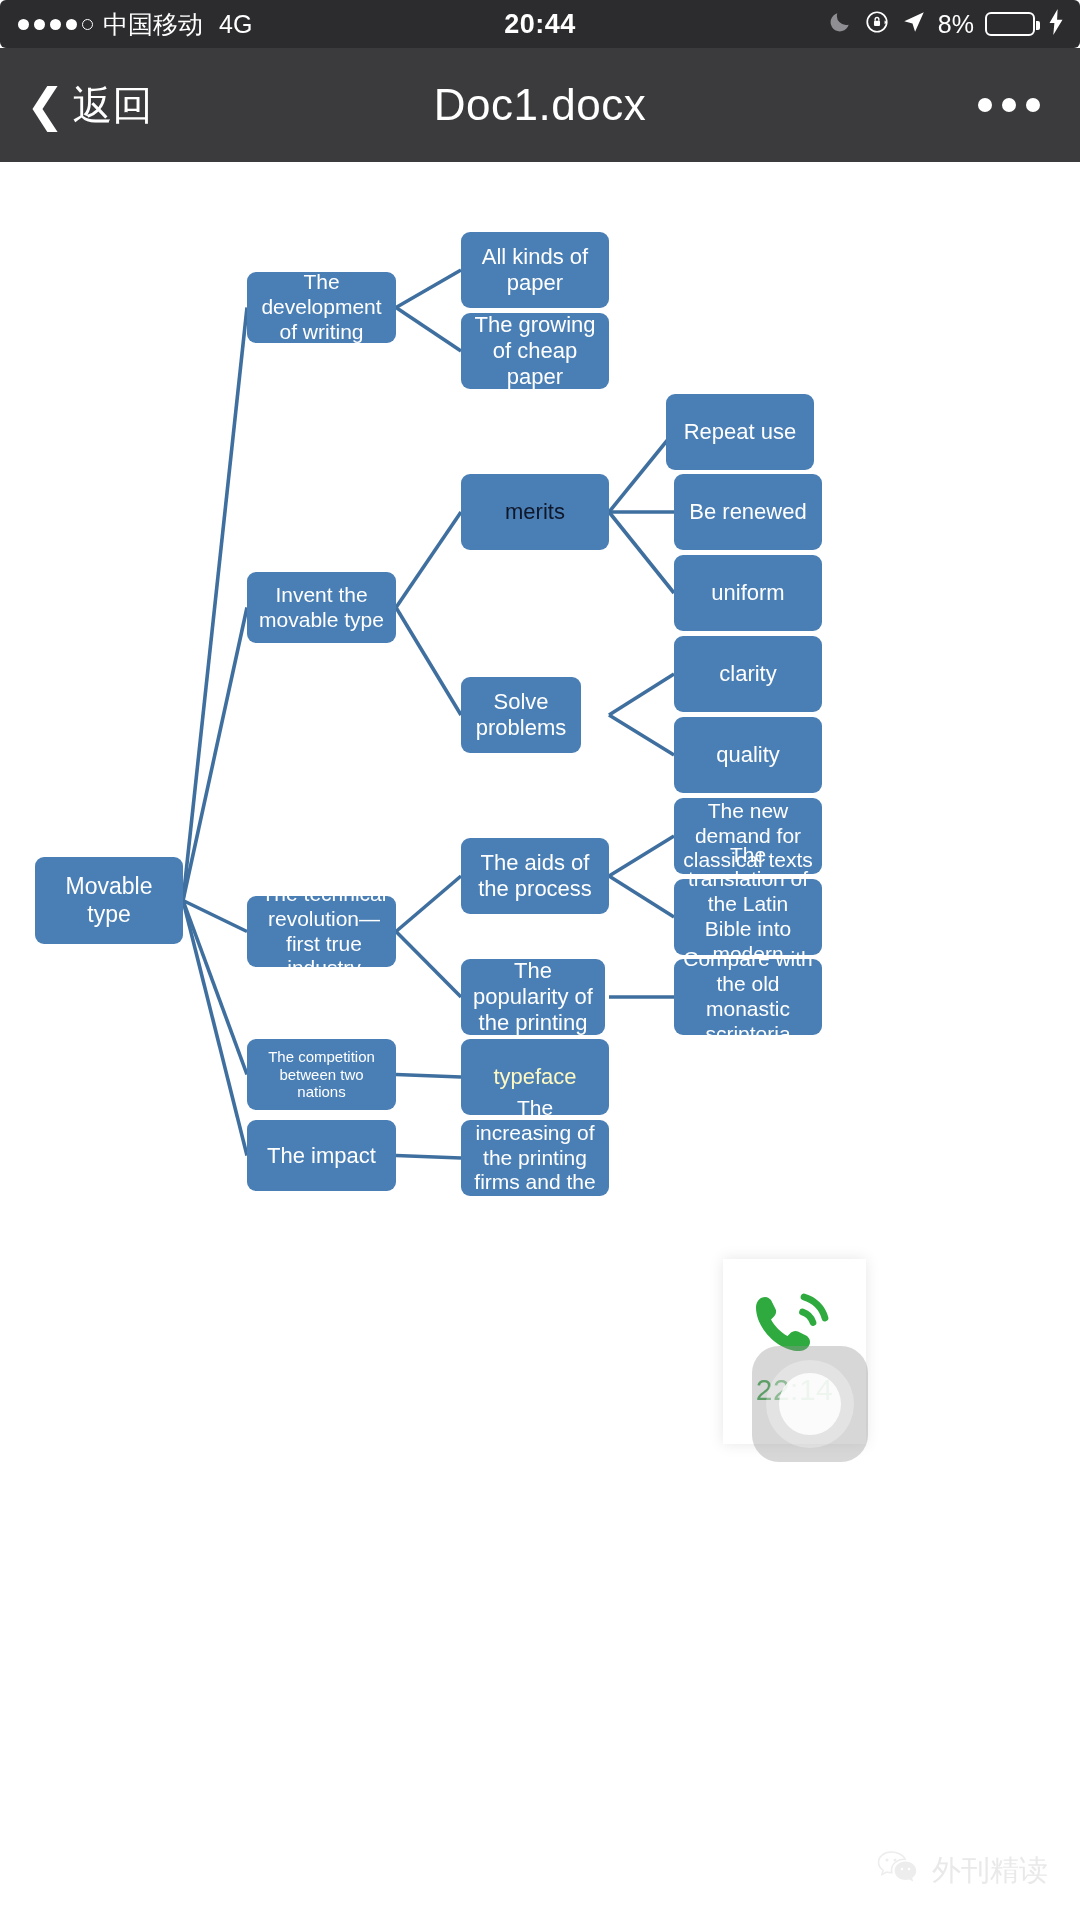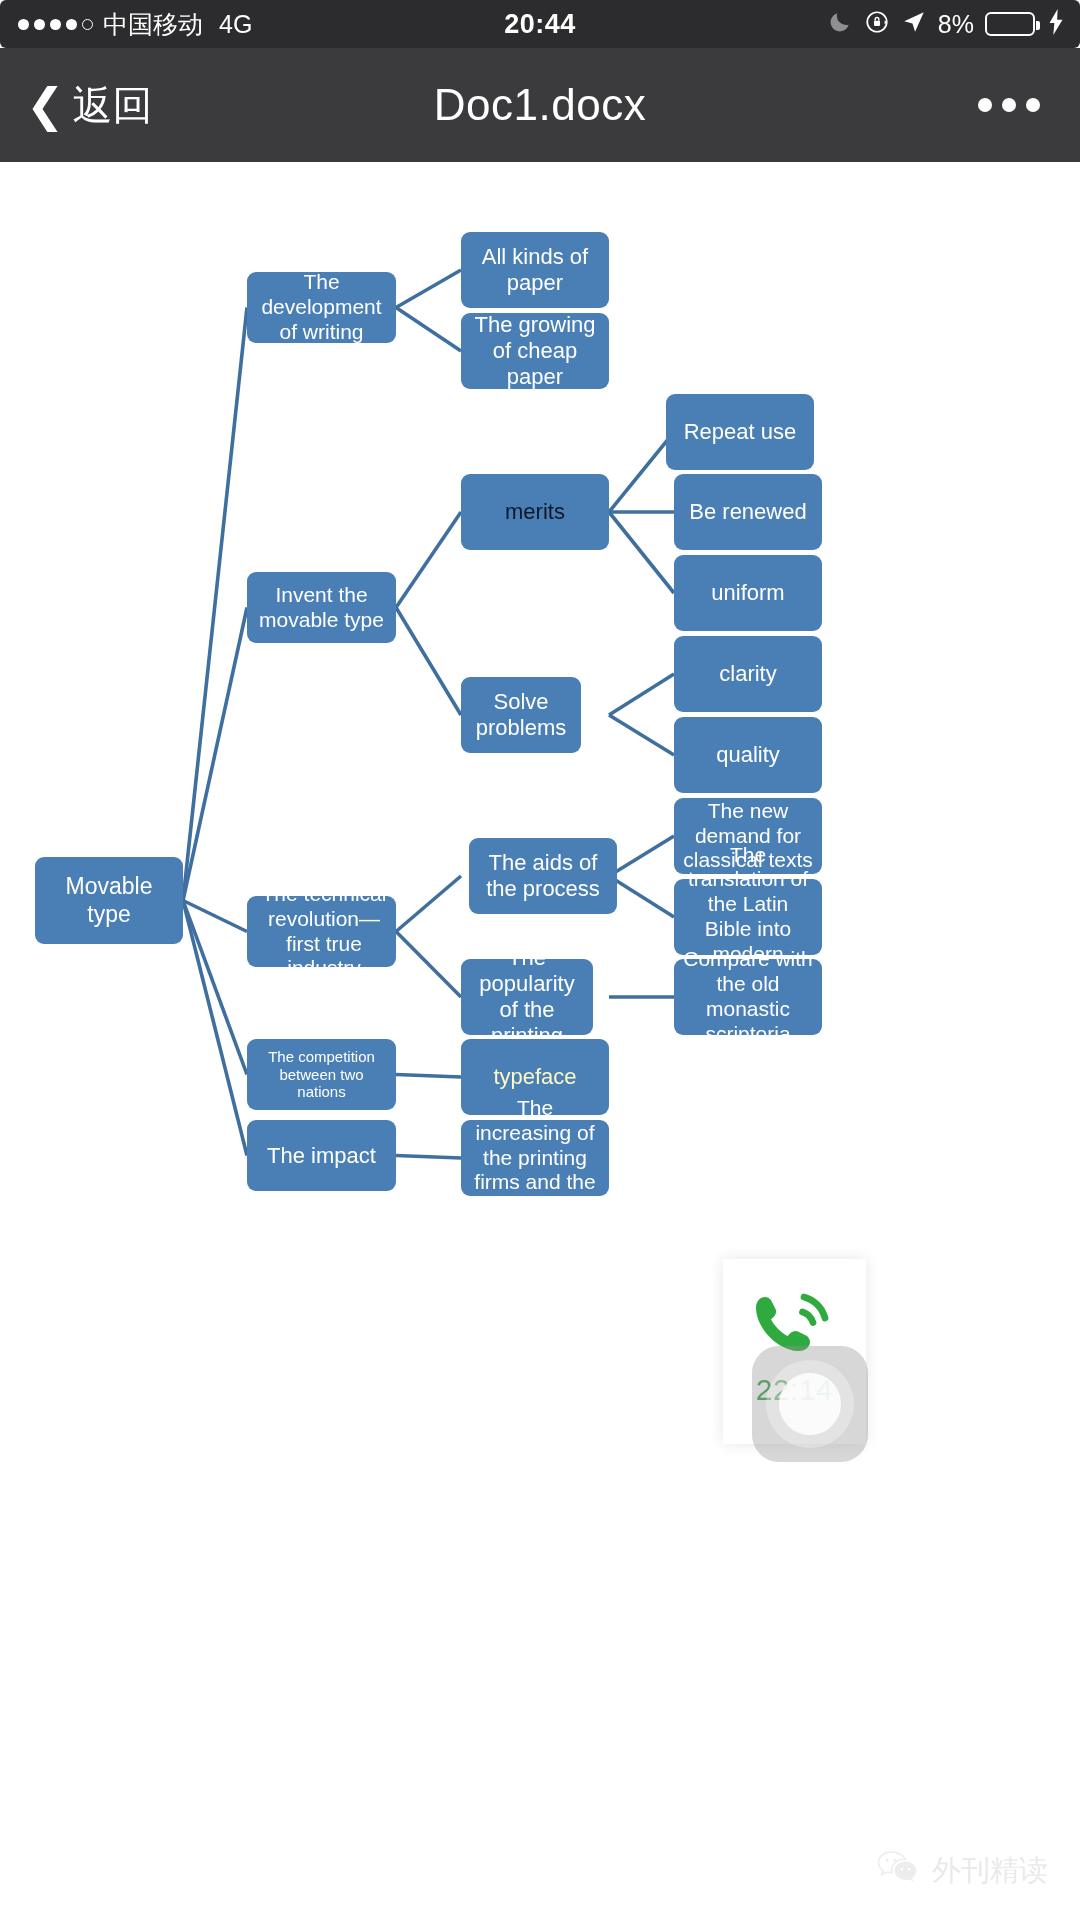--- a/index.html
+++ b/index.html
@@ -218,30 +218,30 @@
         </div>
         <div class="node" style="left: 674px; top: 474px; width: 148px; height: 76px; font-size: 22px; background: rgb(74, 127, 181); color: rgb(255, 255, 255);">
           <span>clarity</span>
         </div>
         <div class="node" style="left: 674px; top: 555px; width: 148px; height: 76px; font-size: 22px; background: rgb(74, 127, 181); color: rgb(255, 255, 255);">
           <span>quality</span>
         </div>
         <div class="node" style="left: 247px; top: 734px; width: 149px; height: 71px; font-size: 21px; background: rgb(74, 127, 181); color: rgb(255, 255, 255); padding-left: 13px;">
           <span>The technical revolution—first true industry</span>
         </div>
-        <div class="node" style="left: 461px; top: 676px; width: 148px; height: 76px; font-size: 22px; background: rgb(74, 127, 181); color: rgb(255, 255, 255); margin-left: 8px;">
+        <div class="node" style="left: 461px; top: 676px; width: 148px; height: 76px; font-size: 22px; background: rgb(74, 127, 181); color: rgb(255, 255, 255);">
           <span>The aids of the process</span>
         </div>
         <div class="node" style="left: 674px; top: 636px; width: 148px; height: 76px; font-size: 21px; background: rgb(74, 127, 181); color: rgb(255, 255, 255);">
           <span>The new demand for classical texts</span>
         </div>
         <div class="node" style="left: 674px; top: 717px; width: 148px; height: 76px; font-size: 21px; background: rgb(74, 127, 181); color: rgb(255, 255, 255);">
           <span>The translation of the Latin Bible into modern language</span>
         </div>
-        <div class="node" style="left: 461px; top: 797px; width: 132px; height: 76px; font-size: 22px; background: rgb(74, 127, 181); color: rgb(255, 255, 255);">
+        <div class="node" style="left: 461px; top: 797px; width: 144px; height: 76px; font-size: 22px; background: rgb(74, 127, 181); color: rgb(255, 255, 255);">
           <span>The popularity of the printing</span>
         </div>
         <div class="node" style="left: 674px; top: 797px; width: 148px; height: 76px; font-size: 21px; background: rgb(74, 127, 181); color: rgb(255, 255, 255);">
           <span>Compare with the old monastic scriptoria</span>
         </div>
         <div class="node" style="left: 247px; top: 877px; width: 149px; height: 71px; font-size: 15px; background: rgb(74, 127, 181); color: rgb(255, 255, 255);">
           <span>The competition between two nations</span>
         </div>
         <div class="node" style="left: 461px; top: 877px; width: 148px; height: 76px; font-size: 22px; background: rgb(74, 127, 181); color: #fef9c3;">
           <span>typeface</span>

